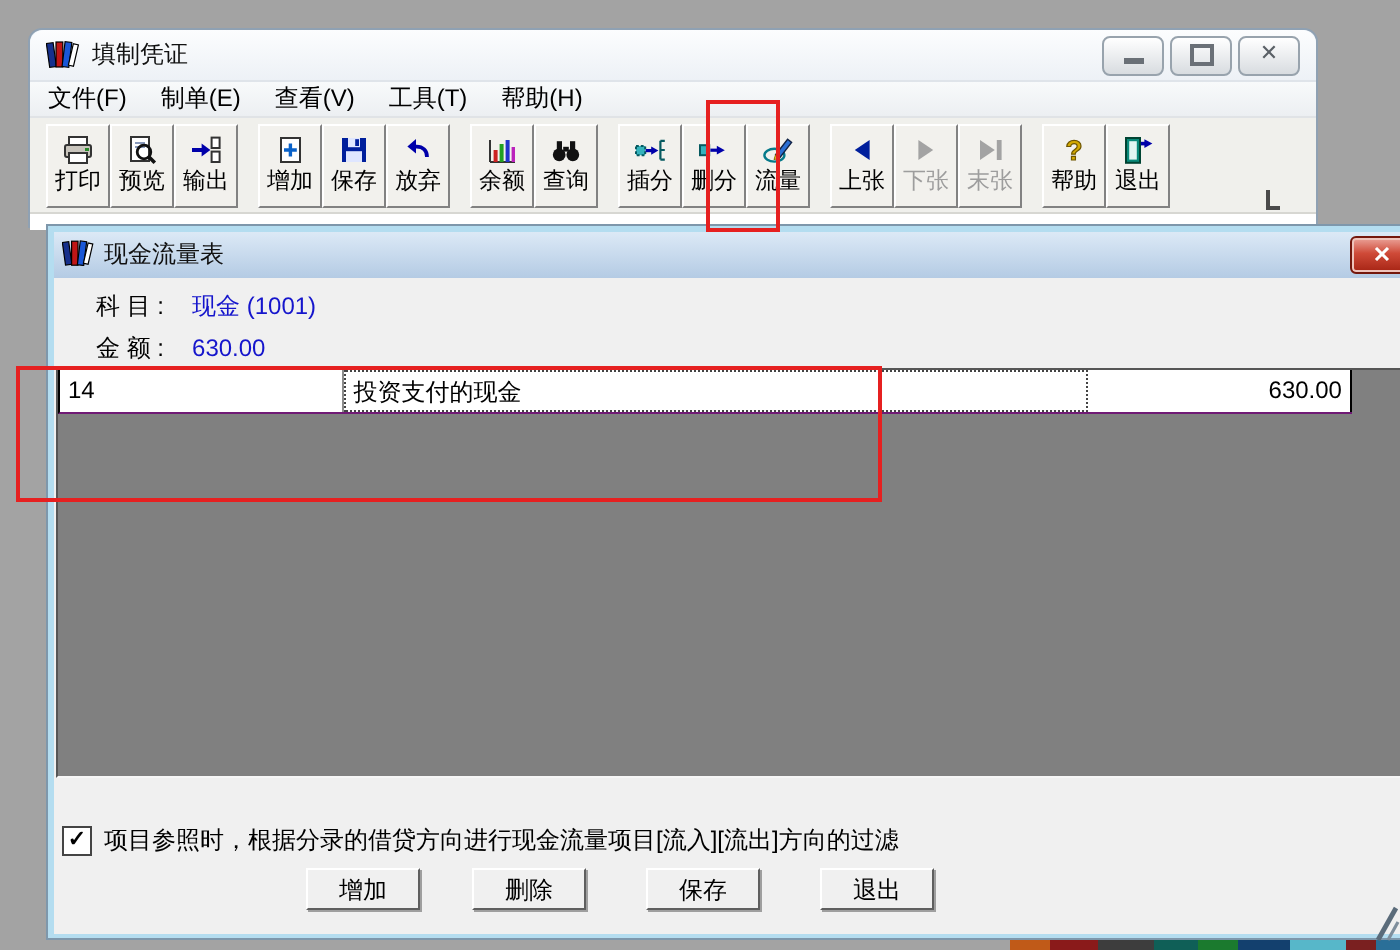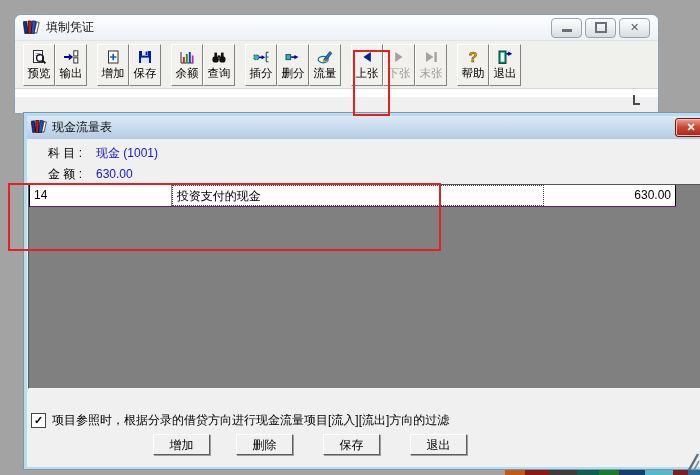--- a/index.html
+++ b/index.html
@@ -97,22 +97,40 @@
             <span class="glyph-min"></span>
           </div>
         <div class="win-btn">
             <span class="glyph-restore"></span>
           </div>
         <div class="win-btn">
             <span>✕</span>
           </div>
       </div>
     </div>
+    <div class="mw-menubar">
+        <span class="menu-item">文件(F)</span>
+        <span class="menu-item">制单(E)</span>
+        <span class="menu-item">查看(V)</span>
+        <span class="menu-item">工具(T)</span>
+        <span class="menu-item">帮助(H)</span>
+      </div>
     <div class="mw-toolbar">
         <div class="tb-group">
+          <div class="tb-btn">
+            <span class="ic">
+              <svg width="16" height="16">
+                <rect x="3.5" y="1.5" width="9" height="4" fill="#fff" stroke="#333"></rect>
+                <rect x="1.5" y="5.5" width="13" height="6" rx="1" fill="#c9c5bd" stroke="#333"></rect>
+                <rect x="3.5" y="9.5" width="9" height="5" fill="#fff" stroke="#333"></rect>
+                <rect x="11.5" y="7" width="2" height="1.5" fill="#2a8a2a"></rect>
+              </svg>
+            </span>
+            <span>打印</span>
+          </div>
           <div class="tb-btn">
             <span class="ic">
               <svg width="16" height="16">
                 <rect x="2.5" y="1.5" width="9" height="12" fill="#fff" stroke="#333"></rect>
                 <line x1="4.5" y1="4.5" x2="9.5" y2="4.5" stroke="#8899bb"></line>
                 <line x1="4.5" y1="6.5" x2="9.5" y2="6.5" stroke="#8899bb"></line>
                 <circle cx="9" cy="9" r="3.4" fill="none" stroke="#111" stroke-width="1.4"></circle>
                 <line x1="11.4" y1="11.4" x2="14.4" y2="14.4" stroke="#111" stroke-width="1.8"></line>
               </svg>
             </span>
@@ -143,20 +161,29 @@
           <div class="tb-btn">
             <span class="ic">
               <svg width="16" height="16">
                 <rect x="2" y="2" width="12" height="12" fill="#001f9c"></rect>
                 <rect x="5" y="2" width="6" height="4.6" fill="#dfe6ff"></rect>
                 <rect x="8.6" y="2.6" width="1.9" height="3.4" fill="#001f9c"></rect>
                 <rect x="4" y="8.6" width="8" height="5.4" fill="#dfe6ff"></rect>
               </svg>
             </span>
             <span>保存</span>
+          </div>
+          <div class="tb-btn">
+            <span class="ic">
+              <svg width="16" height="16">
+                <path d="M12.5 11.5c0-3.2-2.1-5.2-5.2-5.2H4.4" fill="none" stroke="#0000aa" stroke-width="1.9"></path>
+                <path d="M7 2.5L2.7 6.3 7 9.8z" fill="#0000aa"></path>
+              </svg>
+            </span>
+            <span>放弃</span>
           </div>
         </div>
         <div class="tb-group">
           <div class="tb-btn">
             <span class="ic">
               <svg width="16" height="16">
                 <line x1="2" y1="14" x2="14.5" y2="14" stroke="#333"></line>
                 <line x1="2" y1="14" x2="2" y2="3" stroke="#333"></line>
                 <rect x="3.8" y="8" width="2" height="6" fill="#cc2222"></rect>
                 <rect x="6.8" y="5" width="2" height="9" fill="#22a022"></rect>

